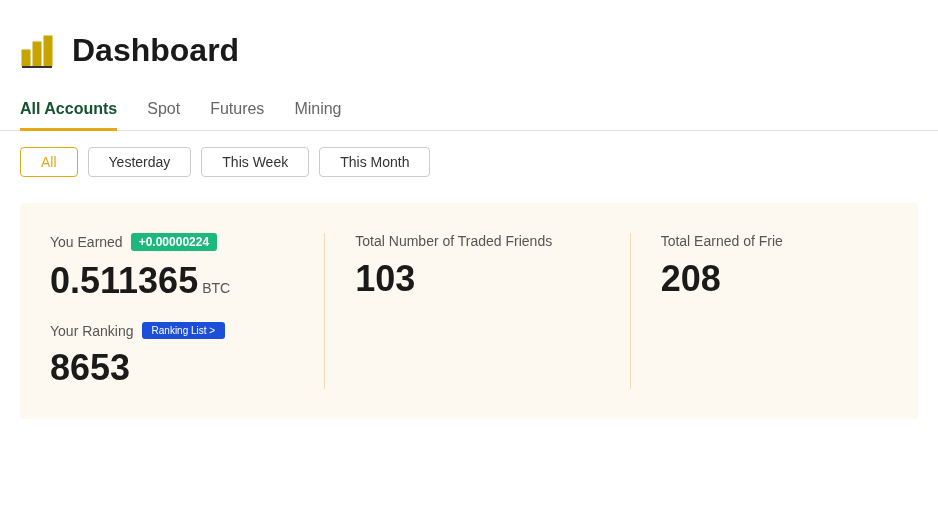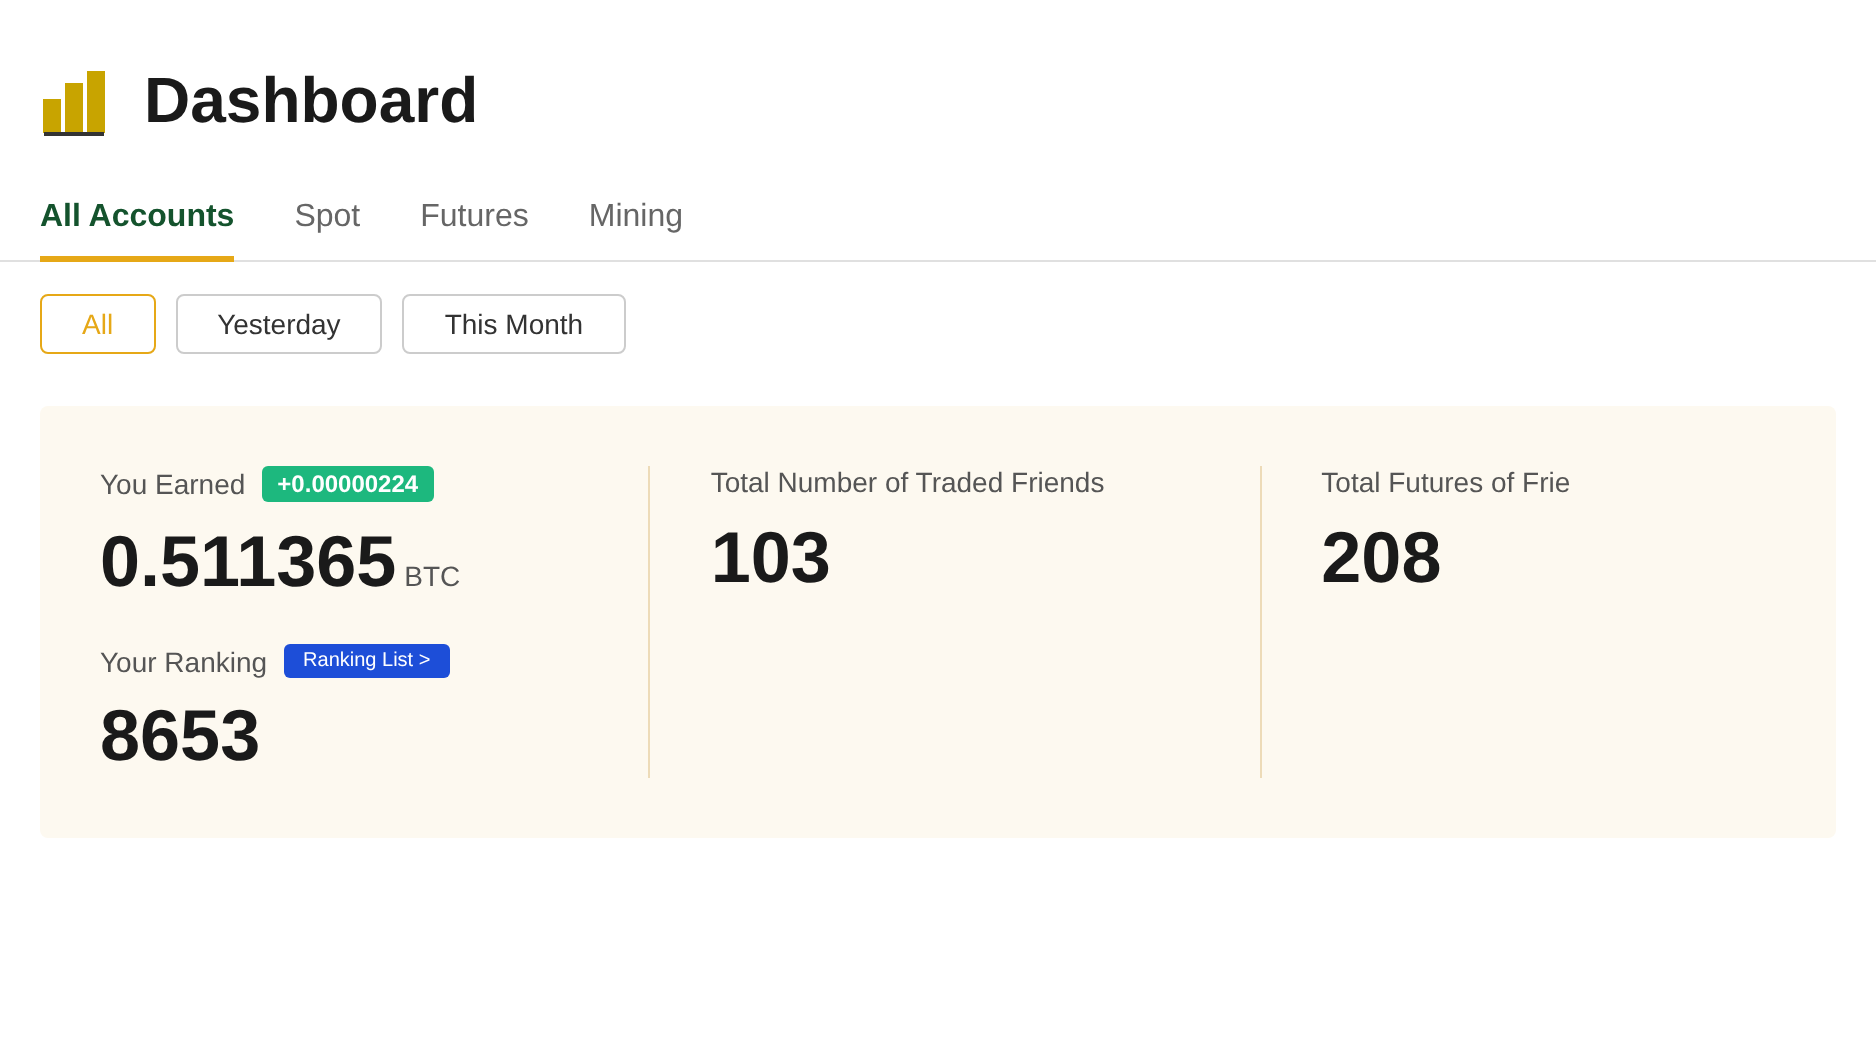--- a/index.html
+++ b/index.html
@@ -174,20 +174,21 @@
 <nav class="tabs-nav">
   <div class="tab-item active">All Accounts</div>
   <div class="tab-item">Spot</div>
   <div class="tab-item">Futures</div>
   <div class="tab-item">Mining</div>
 </nav>
 
 <div class="time-filters">
   <button class="filter-btn active">All</button>
   <button class="filter-btn">Yesterday</button>
+  <button class="filter-btn">This Week</button>
   <button class="filter-btn">This Month</button>
 </div>
 
 <div class="stats-card">
 
   <div class="stat-block">
     <div class="stat-label">
       <span>You Earned</span>
       <span class="earned-badge">+0.00000224</span>
     </div>
@@ -202,17 +203,17 @@
       <div class="ranking-value">8653</div>
     </div>
   </div>
 
   <div class="stat-block">
     <div class="stat-label">Total Number of Traded Friends</div>
     <div class="stat-value">103</div>
   </div>
 
   <div class="stat-block">
-    <div class="stat-label">Total Futures of Frie</div>
+    <div class="stat-label">Total Earned of Frie</div>
     <div class="stat-value">208</div>
   </div>
 
 </div>
 
 </body></html>

